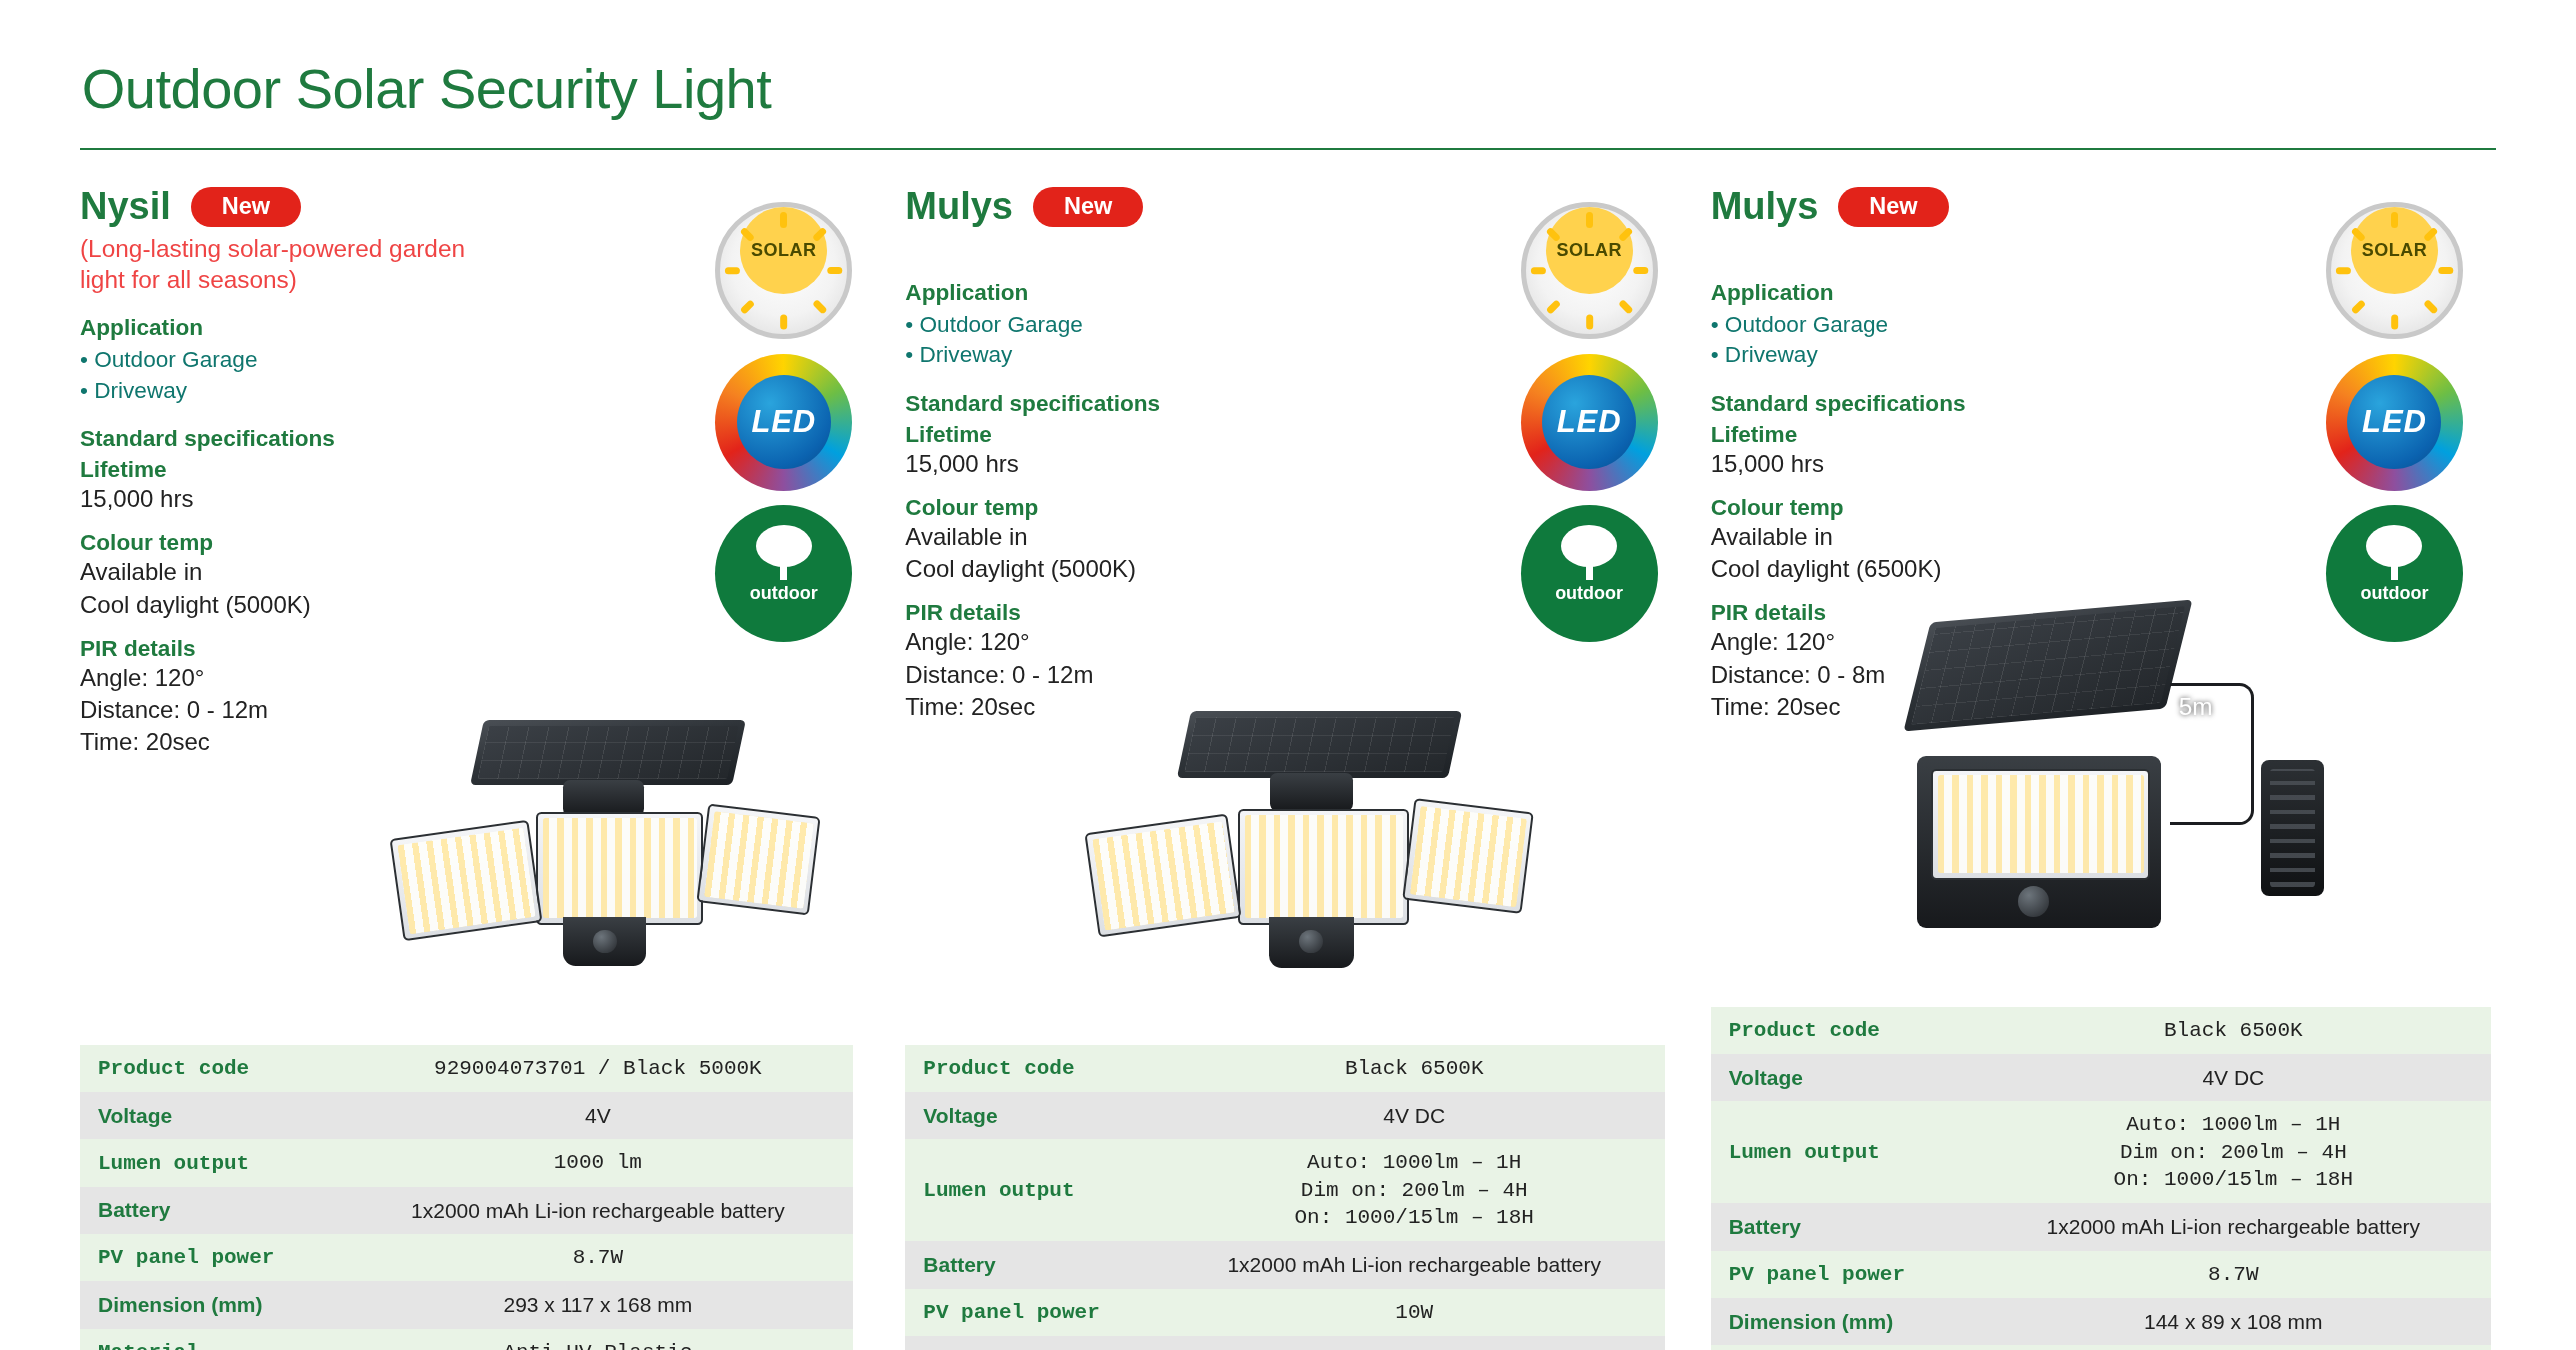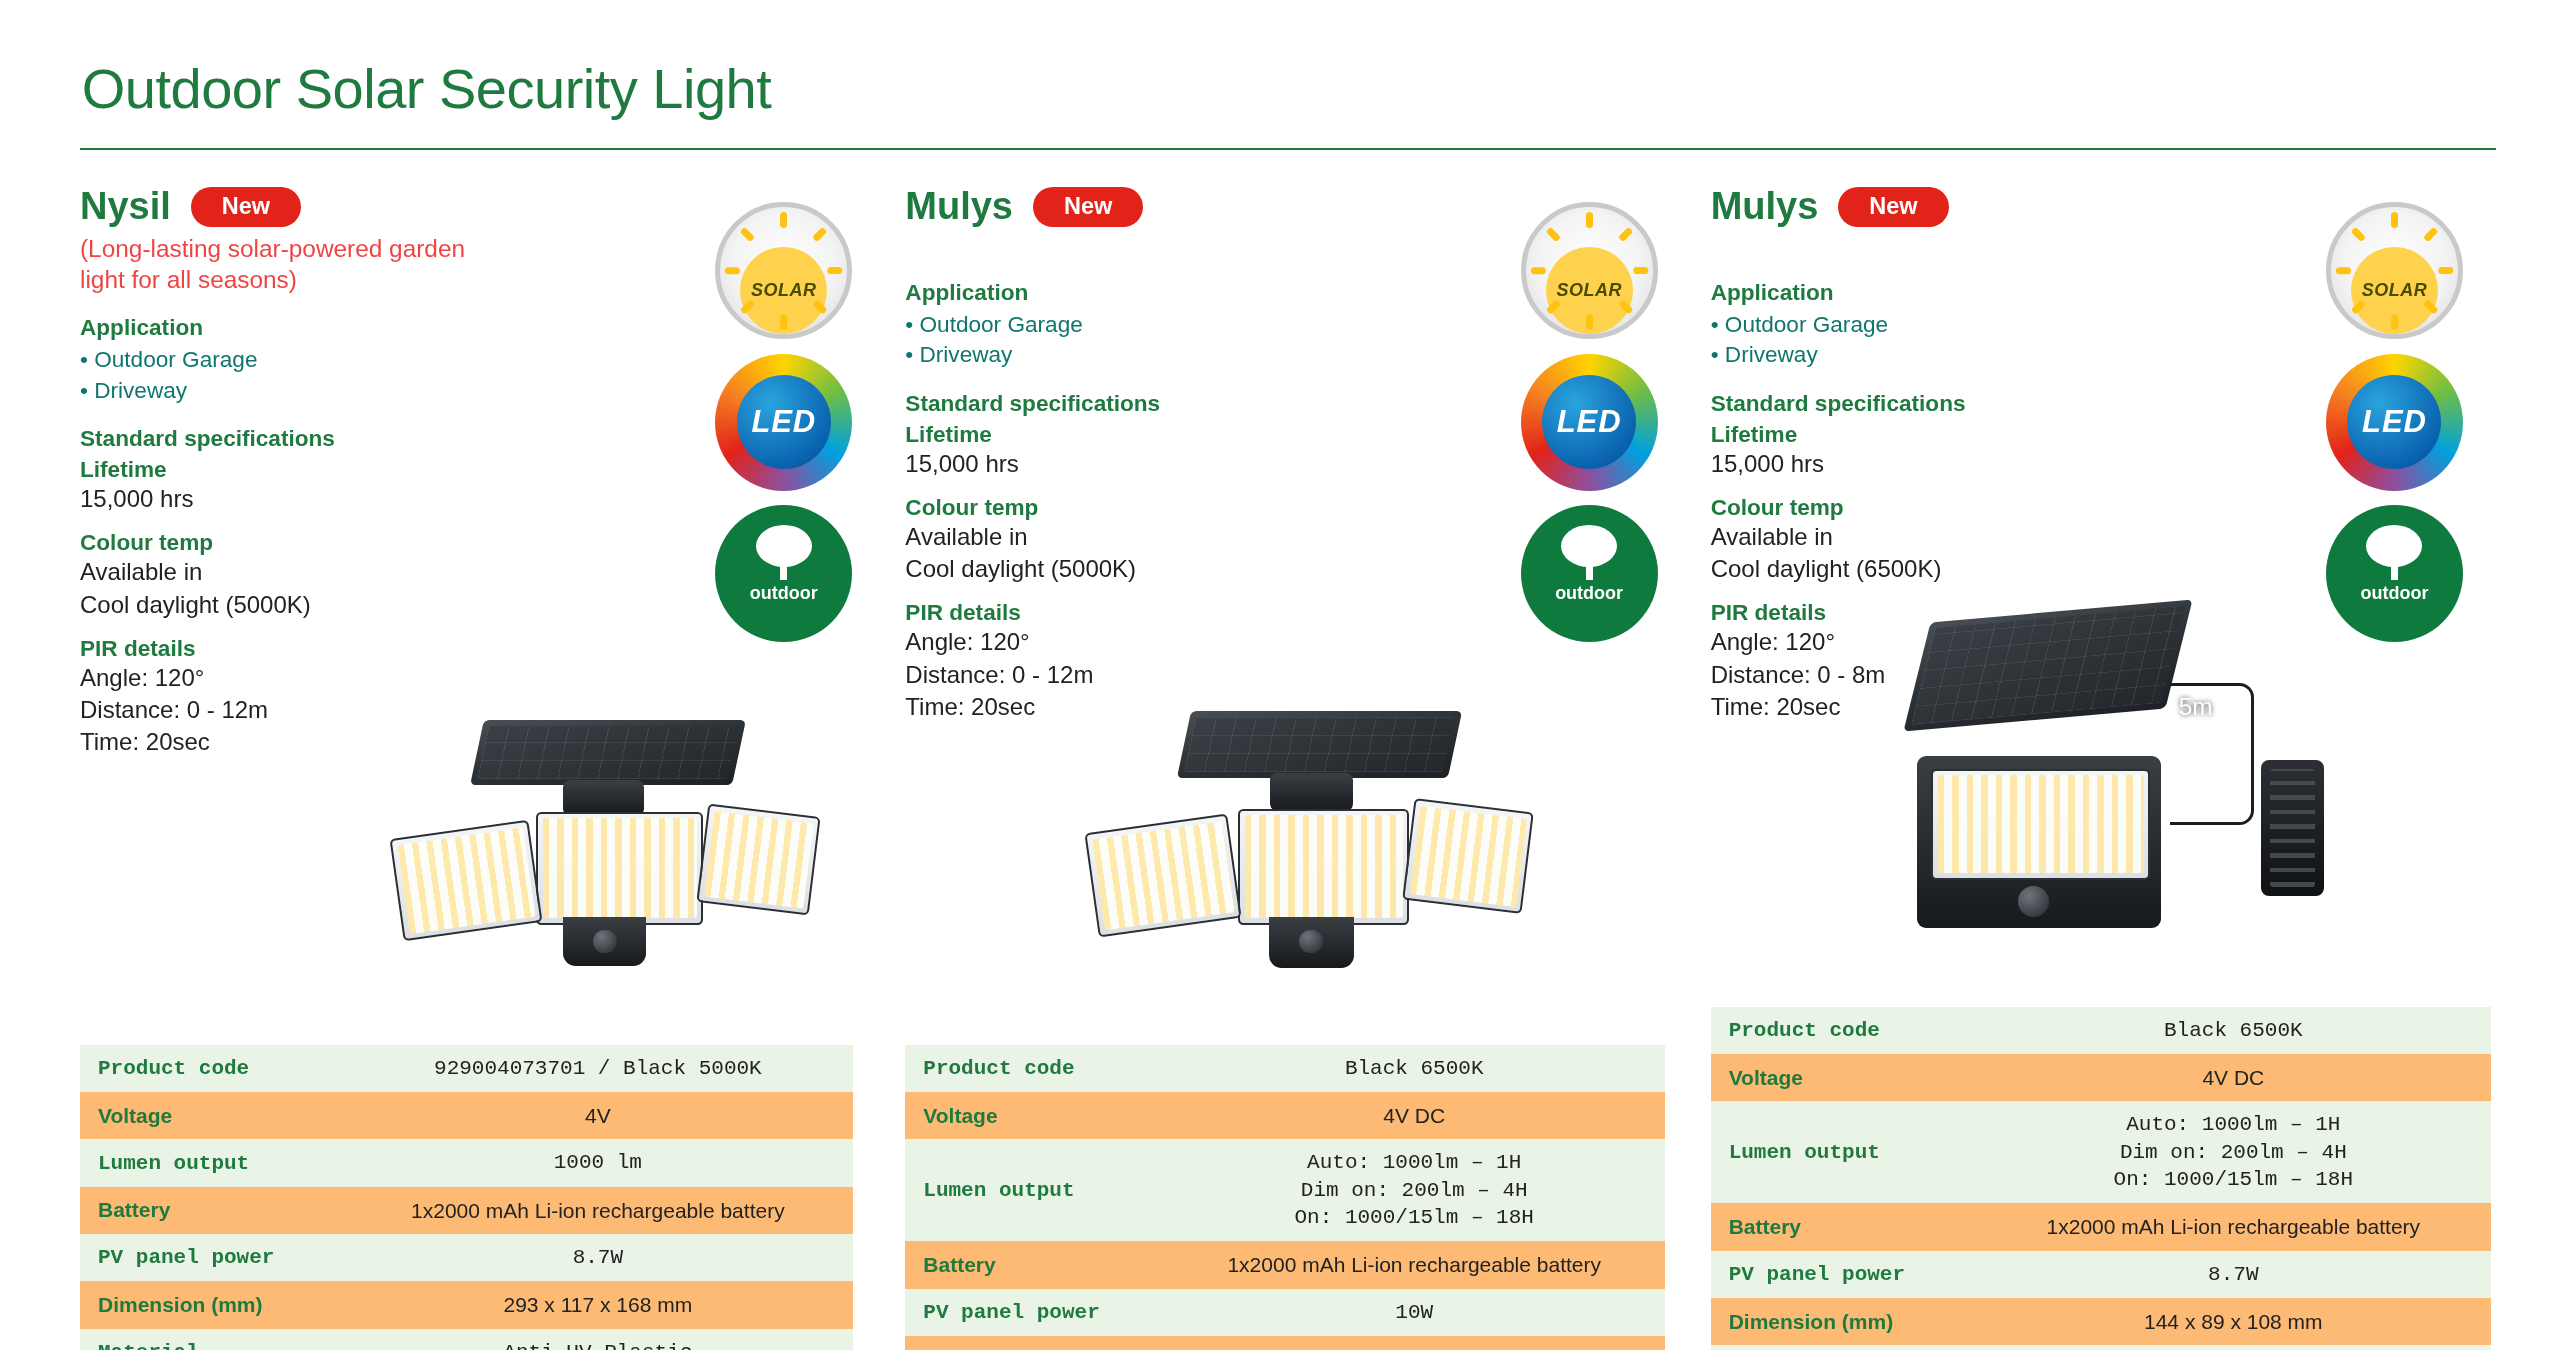--- a/index.html
+++ b/index.html
@@ -120,21 +120,21 @@
     height: 137px;
     border-radius: 50%;
     position: relative;
     margin-bottom: 14.5px;
     box-sizing: border-box;
   }
   
   .b-solar {
     background: radial-gradient(circle at 50% 45%, #ffffff 0%, #f3f3f3 55%, #d8d8d8 100%);
     border: 5.4px solid #c9c9c9;
-    display: flex; align-items: flex-end; justify-content: center; font-style: italic;
+    display: flex; align-items: flex-start; justify-content: center;
   }
   .b-solar .inner {
     width: 87px; height: 87px; border-radius: 50%;
     background: #ffd24d;
     display: flex; align-items: center; justify-content: center;
     font-size: 18px; font-weight: bold; color: #4a4a00;
     letter-spacing: 0.5px;
   }
   .ray {
     position: absolute;
@@ -260,21 +260,21 @@
     color: #1f7a3f;
     padding-left: 18px;
   }
   .spec-table td.v {
     text-align: center;
     color: #222;
     padding-right: 31px;
     line-height: 1.3;
   }
   .spec-table tr.odd td { background: #e9f3e6; font-family: Liberation Mono, monospace; }
-  .spec-table tr.even td { background: #fdba74; }
+  .spec-table tr.even td { background: #e5e5e5; }
 
   .tbl-wrap { position: absolute; }
 </style>
 </head>
 <body>
 
 <div class="page">
 
   <h1 class="page-title">Outdoor Solar Security Light</h1>
   <div class="title-rule"></div>

